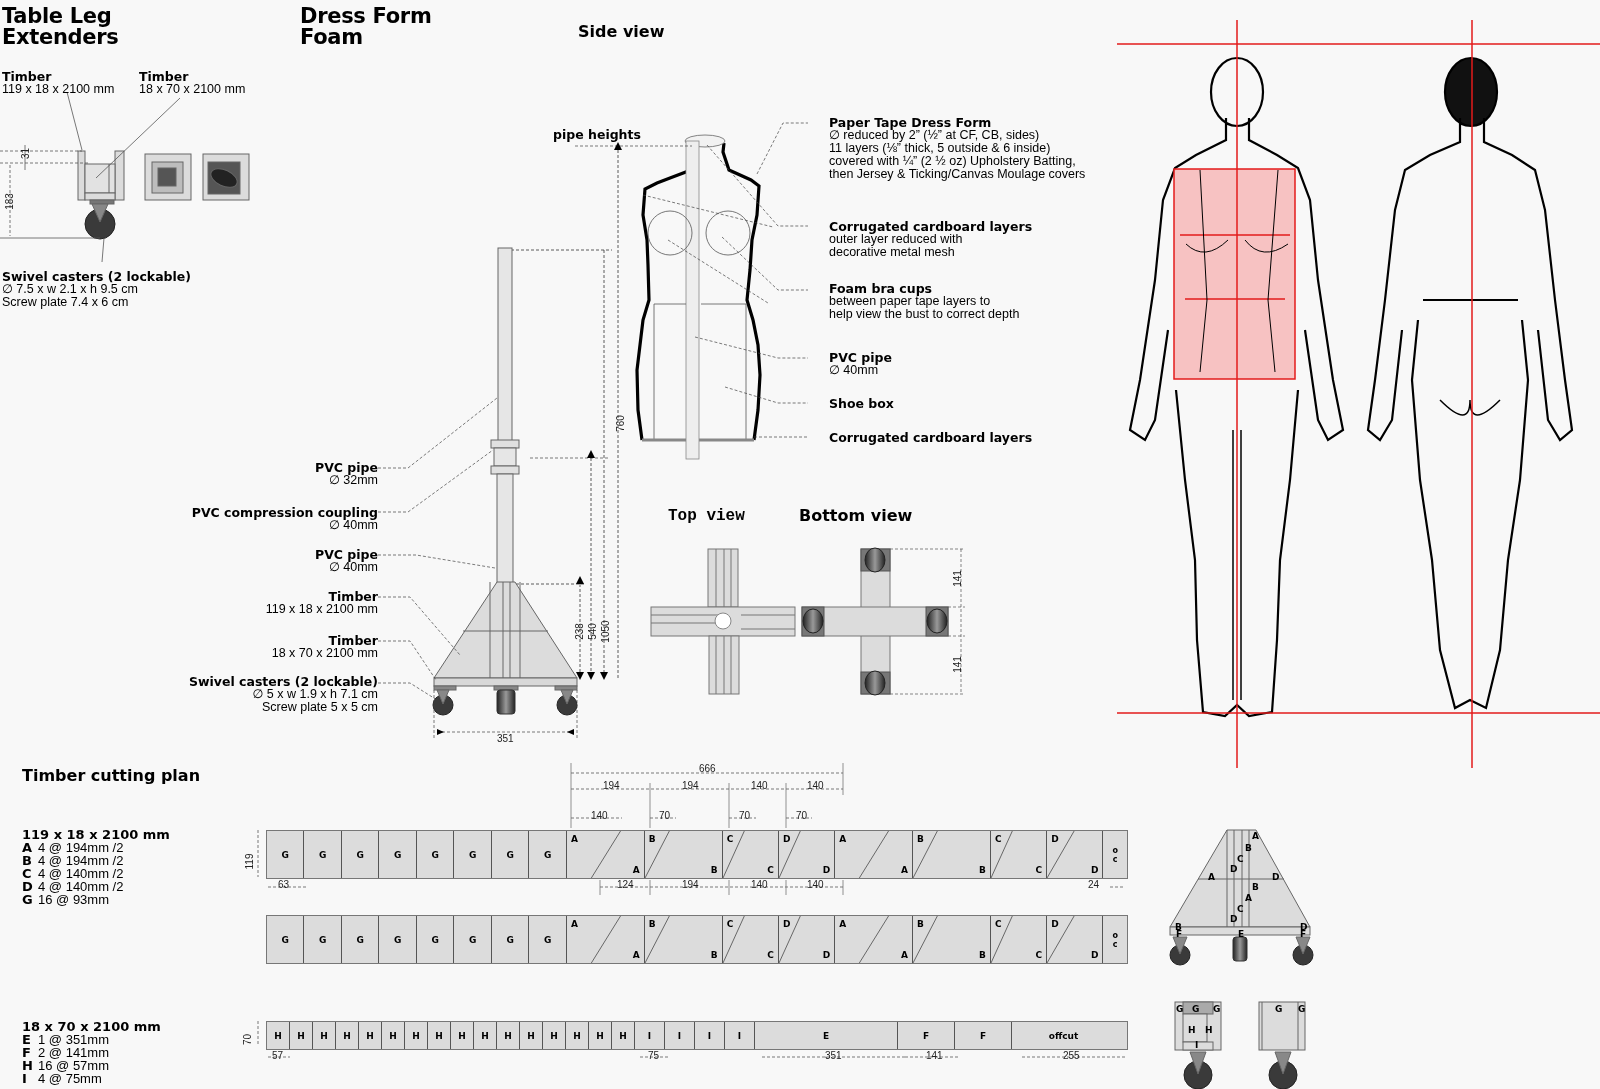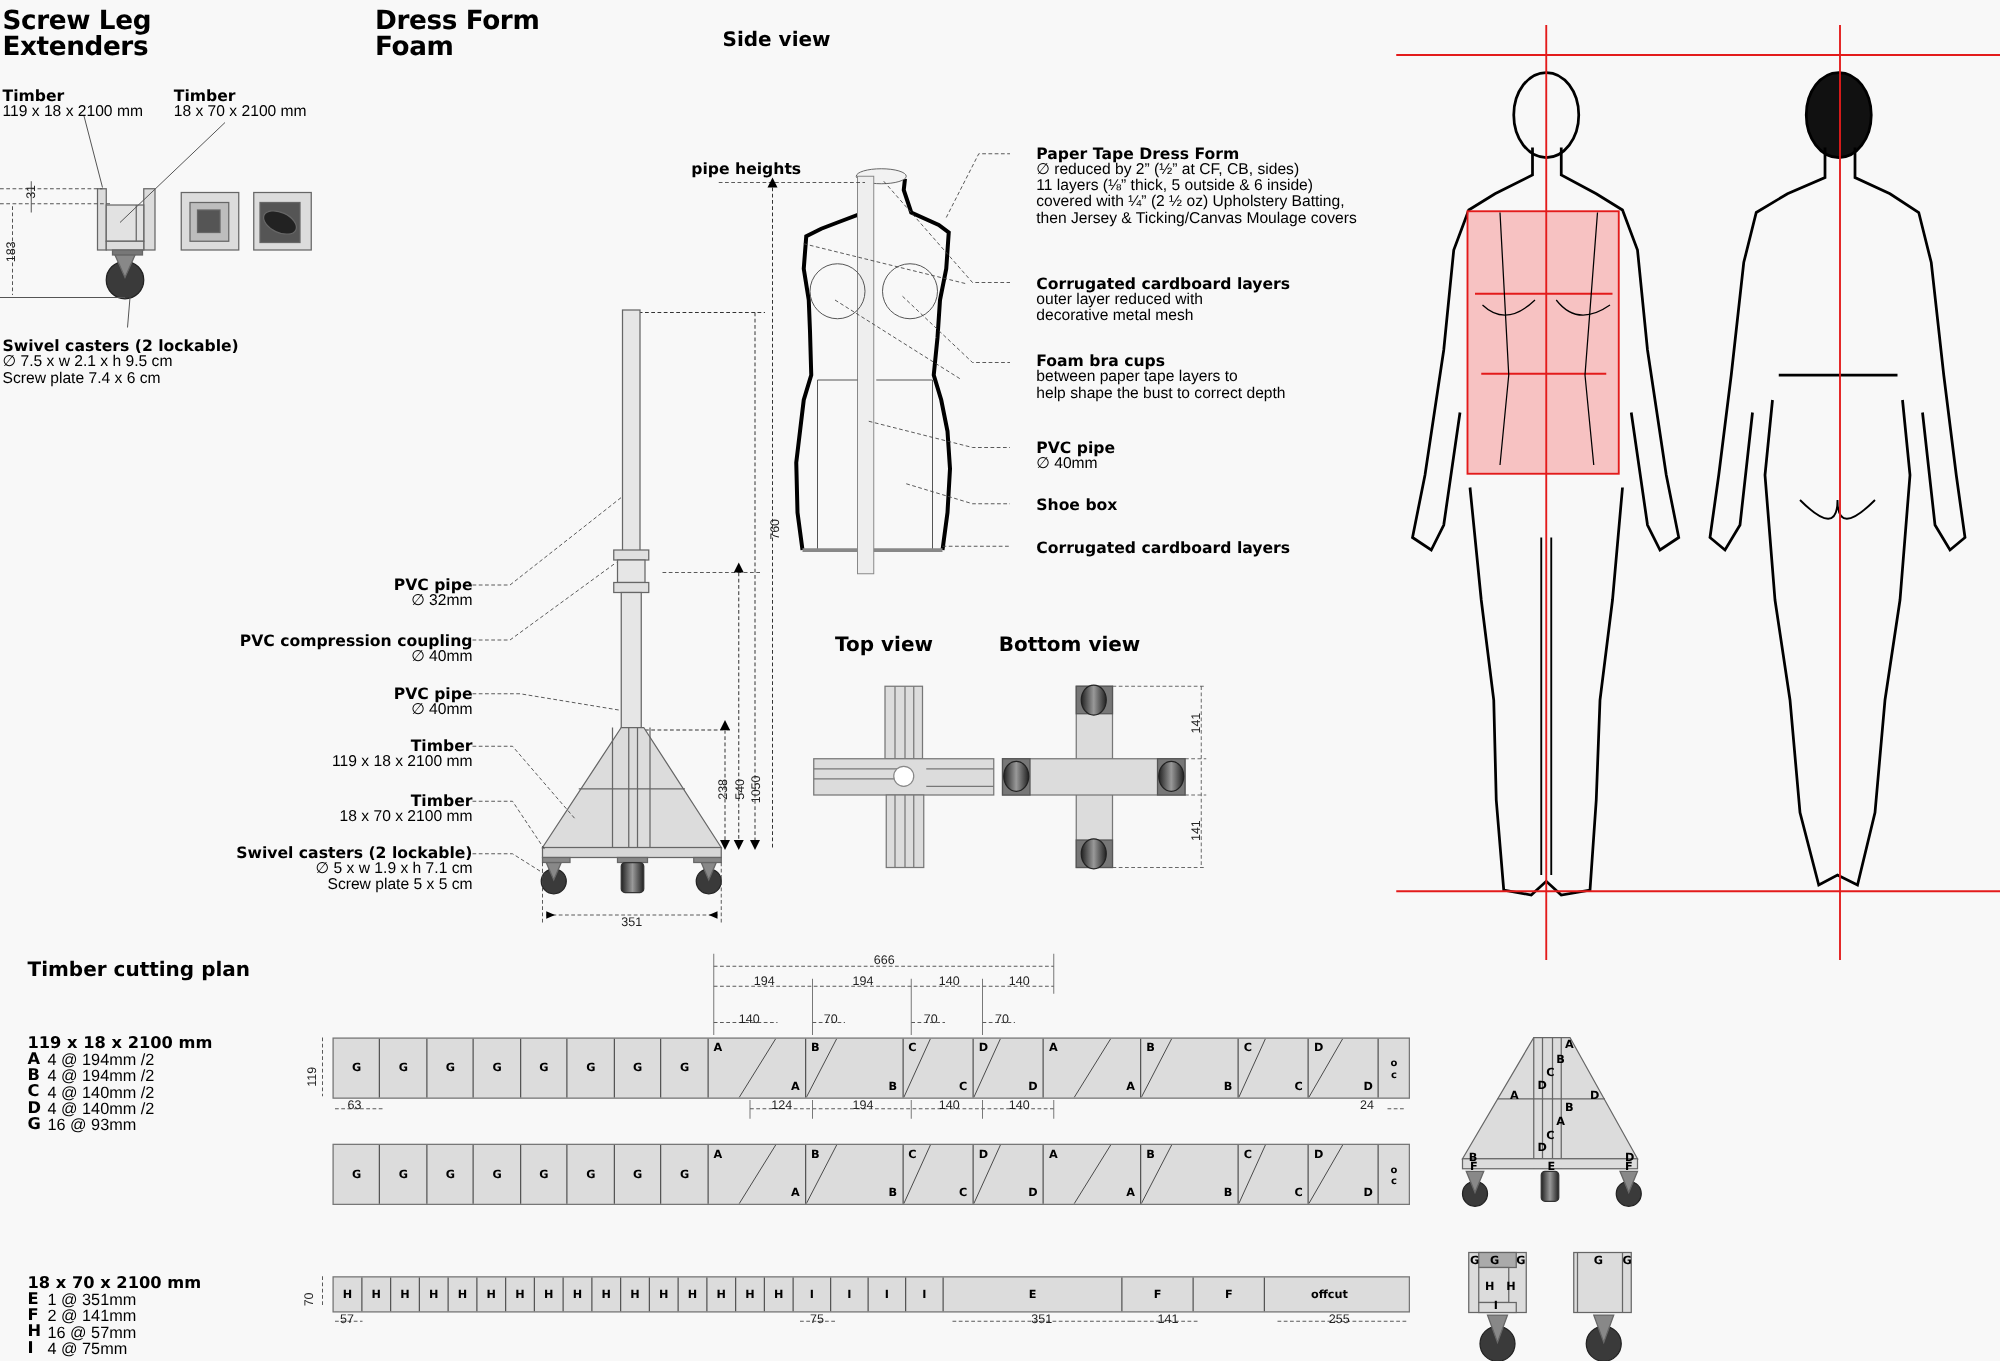--- a/index.html
+++ b/index.html
@@ -18,29 +18,29 @@
   .cell:last-child{border-right:none;}
   .cell .tl{position:absolute;left:4px;top:3px;}
   .cell .br{position:absolute;right:4px;bottom:3px;}
   .cell .diag{position:absolute;left:0;top:0;width:100%;height:100%;}
   .dim{font-family:"Liberation Sans",sans-serif;font-size:10px;color:#222;}
 </style>
 </head>
 <body>
 
 <div class="abs h1" style="left:2px;top:6px;">
-  <div>Screw Leg</div>
+  <div>Table Leg</div>
   <div>Extenders</div>
 </div>
 <div class="abs h1" style="left:300px;top:6px;">
   <div>Dress Form</div>
   <div>Foam</div>
 </div>
 <div class="abs h2" style="left:578px;top:23px;">Side view</div>
-<div class="abs h2" style="left:668px;top:507px;">Top view</div>
+<div class="abs h2" style="left:668px;top:507px;font-family:Liberation Mono, monospace;">Top view</div>
 <div class="abs h2" style="left:799px;top:507px;">Bottom view</div>
 <div class="abs h2" style="left:22px;top:767px;">Timber cutting plan</div>
 
 <svg class="overlay" width="1600" height="1089">
   <defs>
     <radialGradient id="wheel" cx="50%" cy="50%" r="50%">
       <stop offset="0%" stop-color="#555"></stop>
         <stop offset="100%" stop-color="#2a2a2a"></stop>
     </radialGradient>
     <linearGradient id="roller" x1="0" y1="0" x2="1" y2="0">
@@ -355,21 +355,21 @@
   <div class="tx">then Jersey &amp; Ticking/Canvas Moulage covers</div>
 </div>
 <div class="abs" style="left:829px;top:220px;">
   <div class="lb">Corrugated cardboard layers</div>
   <div class="tx">outer layer reduced with</div>
   <div class="tx">decorative metal mesh</div>
 </div>
 <div class="abs" style="left:829px;top:282px;">
   <div class="lb">Foam bra cups</div>
   <div class="tx">between paper tape layers to</div>
-  <div class="tx">help shape the bust to correct depth</div>
+  <div class="tx">help view the bust to correct depth</div>
 </div>
 <div class="abs" style="left:829px;top:351px;">
   <div class="lb">PVC pipe</div>
   <div class="tx">∅ 40mm</div>
 </div>
 <div class="abs lb" style="left:829px;top:397px;">Shoe box</div>
 <div class="abs lb" style="left:829px;top:431px;">Corrugated cardboard layers</div>
 
 <div class="abs" style="left:22px;top:828px;">
   <div class="lb" style="font-size:13px;">119 x 18 x 2100 mm</div>

